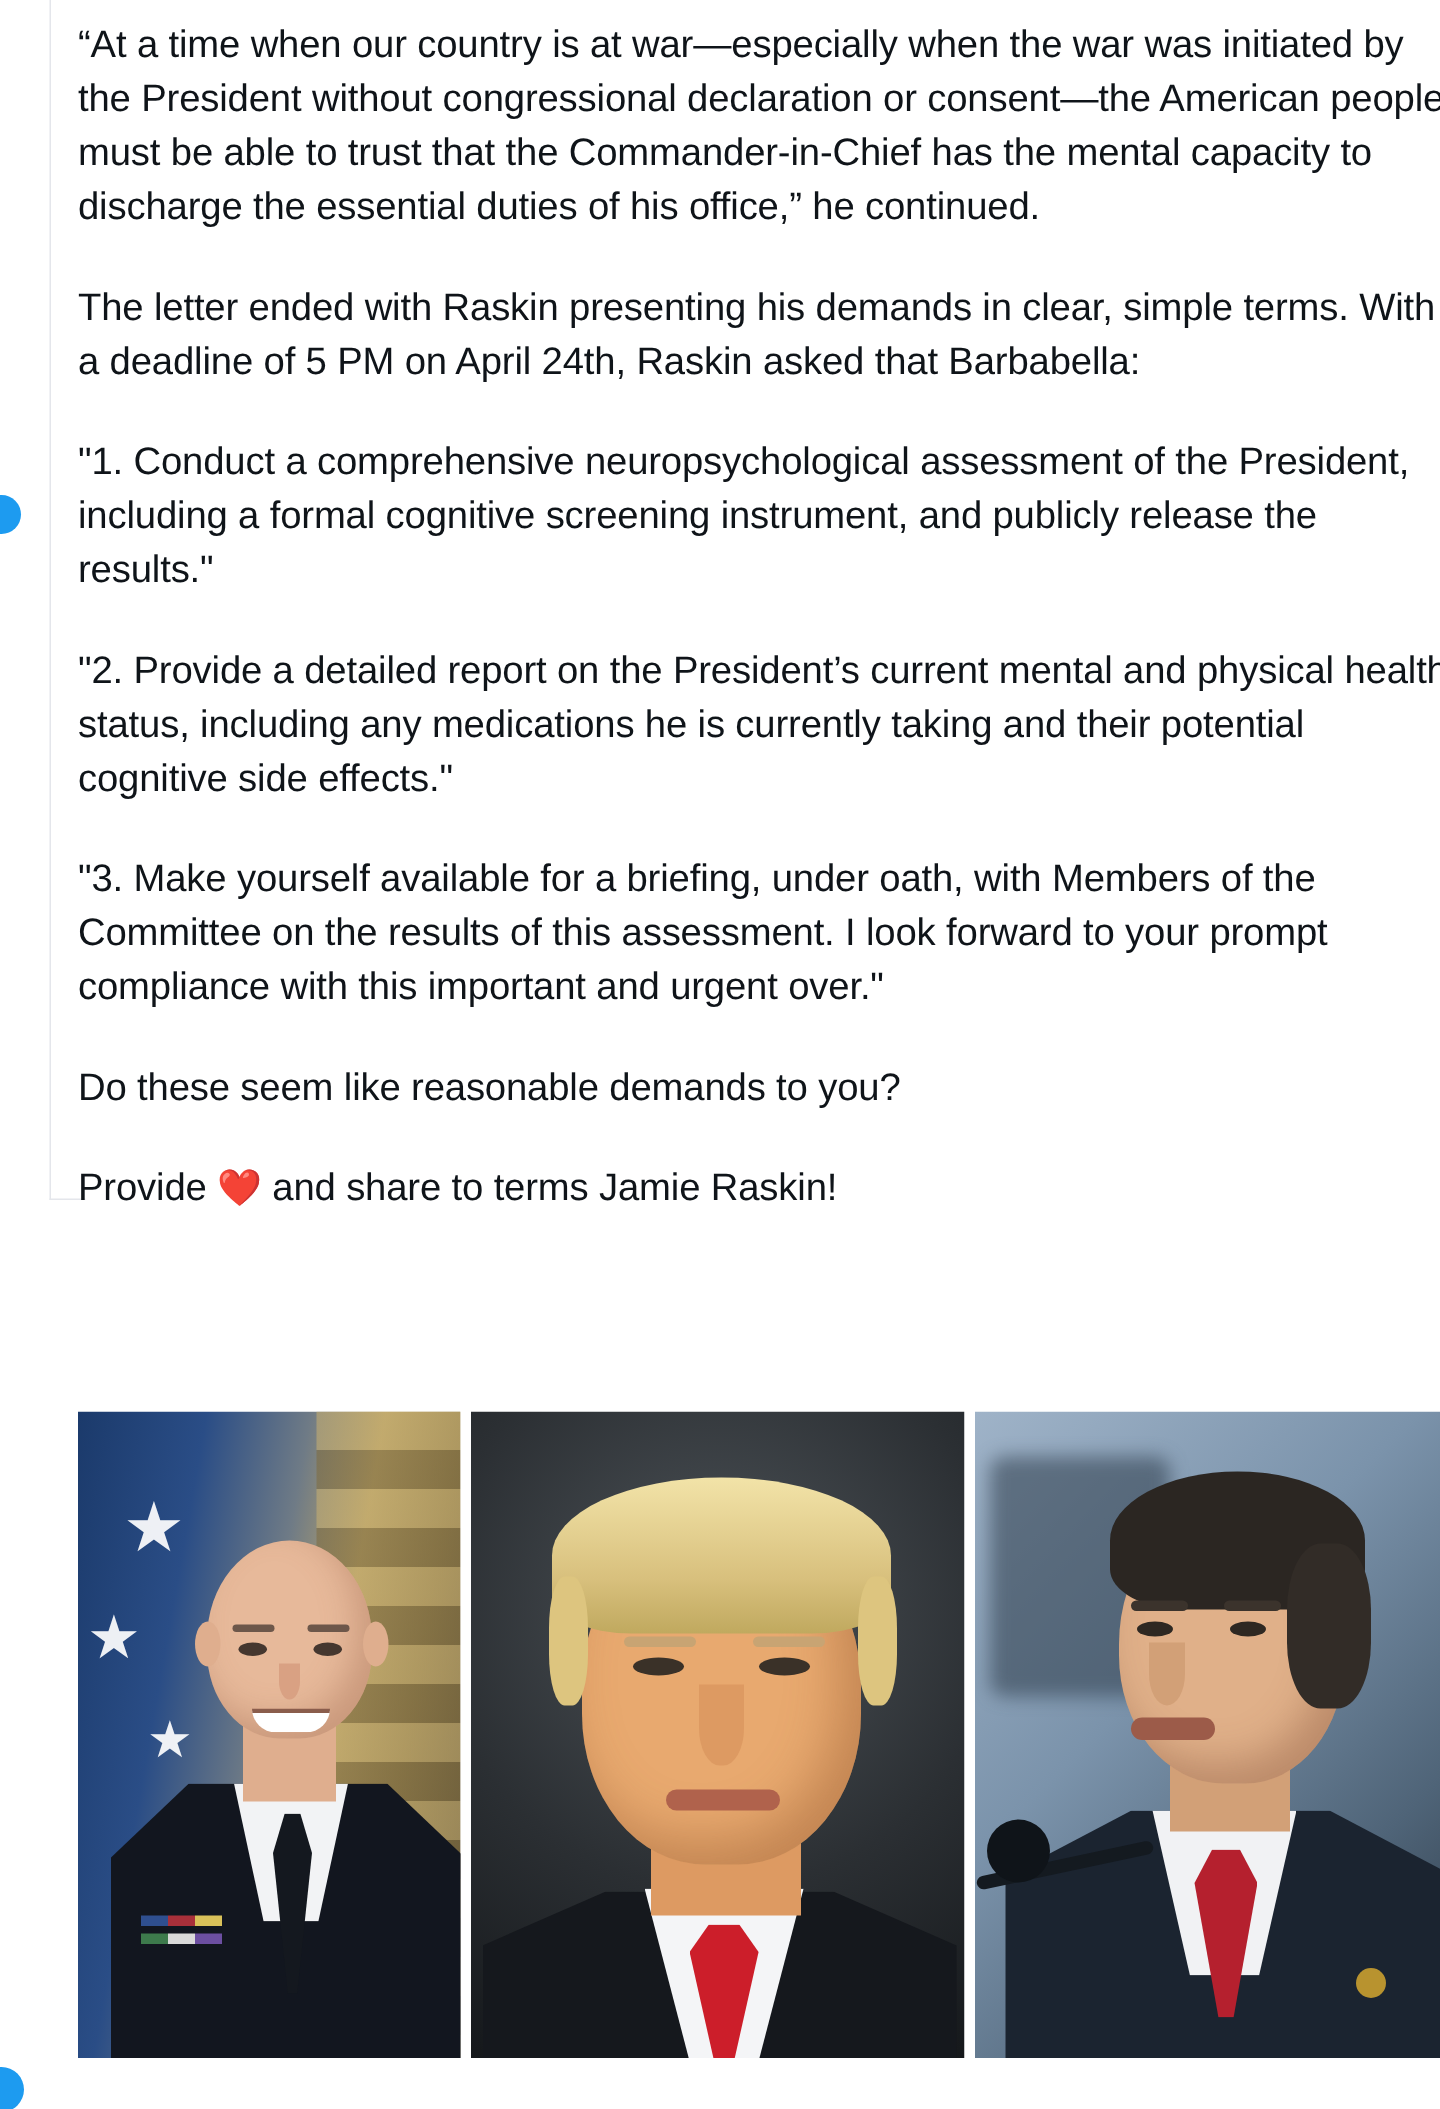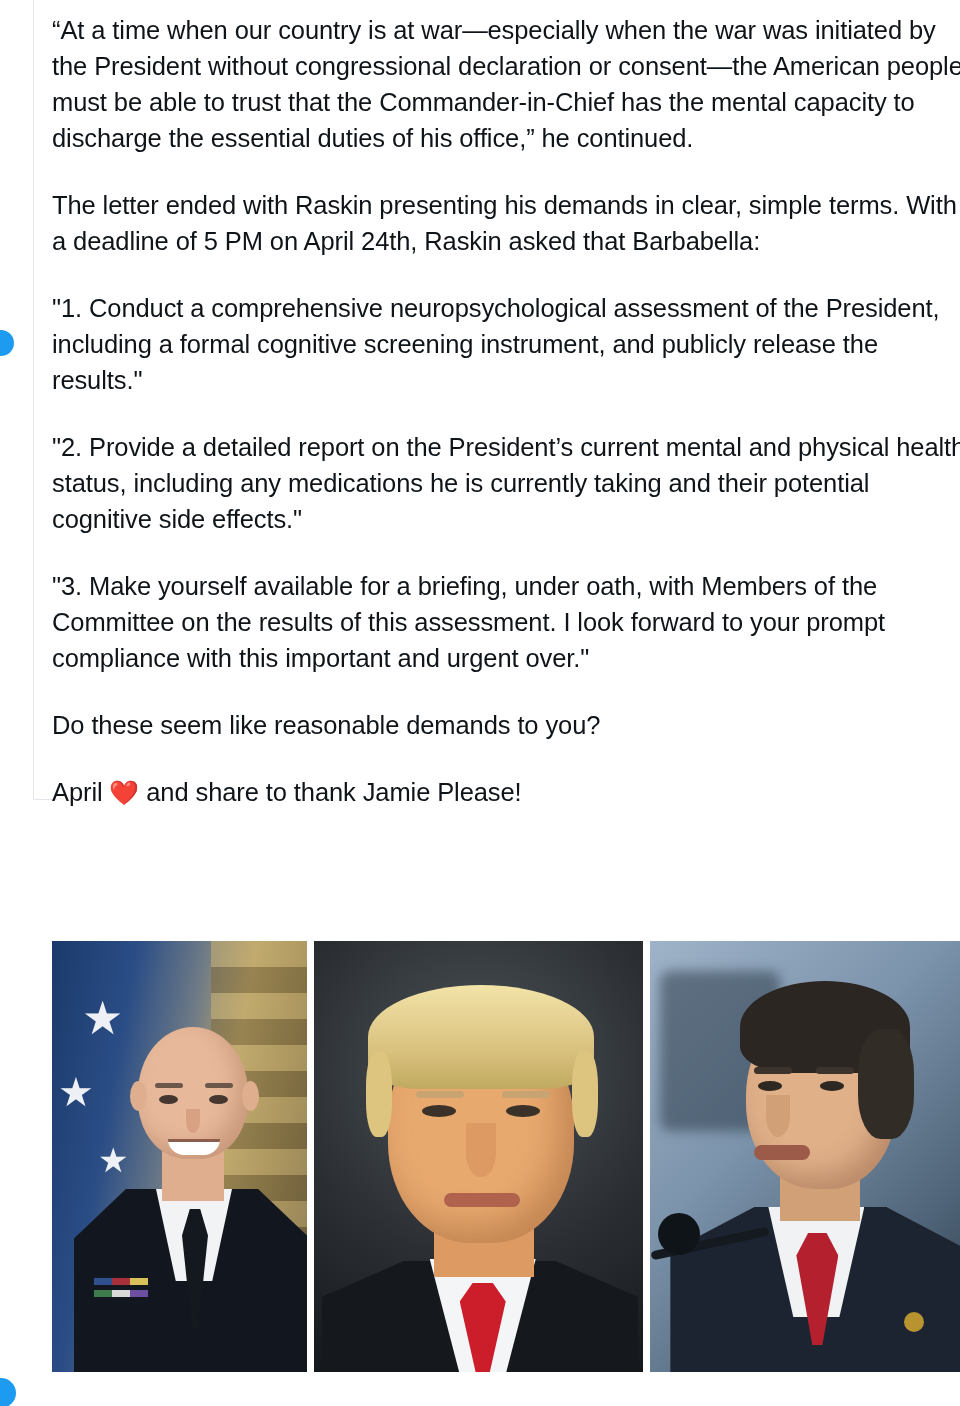--- a/index.html
+++ b/index.html
@@ -331,21 +331,21 @@
   <div class="content">
     <div class="clip-top"></div>
 
     <p class="para first">“At a time when our country is at war—especially when the war was initiated by the President without congressional declaration or consent—the American people must be able to trust that the Commander-in-Chief has the mental capacity to discharge the essential duties of his office,” he continued.</p>
     <p class="para">The letter ended with Raskin presenting his demands in clear, simple terms. With a deadline of 5 PM on April 24th, Raskin asked that Barbabella:</p>
     <p class="para">"1. Conduct a comprehensive neuropsychological assessment of the President, including a formal cognitive screening instrument, and publicly release the results."</p>
     <p class="para">"2. Provide a detailed report on the President’s current mental and physical health status, including any medications he is currently taking and their potential cognitive side effects."</p>
     <p class="para">"3. Make yourself available for a briefing, under oath, with Members of the Committee on the results of this assessment. I look forward to your prompt compliance with this important and urgent over."</p>
     <p class="para">Do these seem like reasonable demands to you?</p>
 
-    <p class="para"><span>April </span><span class="heart">❤️</span><span> and share to thank Jamie Please!</span></p>
+    <p class="para"><span>Provide </span><span class="heart">❤️</span><span> and share to terms Jamie Raskin!</span></p>
   </div>
 
   <div class="photo-strip">
 
     <div class="photo p1">
       <div class="bg"></div>
       <div class="stripe"></div>
       <div class="star s1">★</div>
       <div class="star s2">★</div>
       <div class="star s3">★</div>

